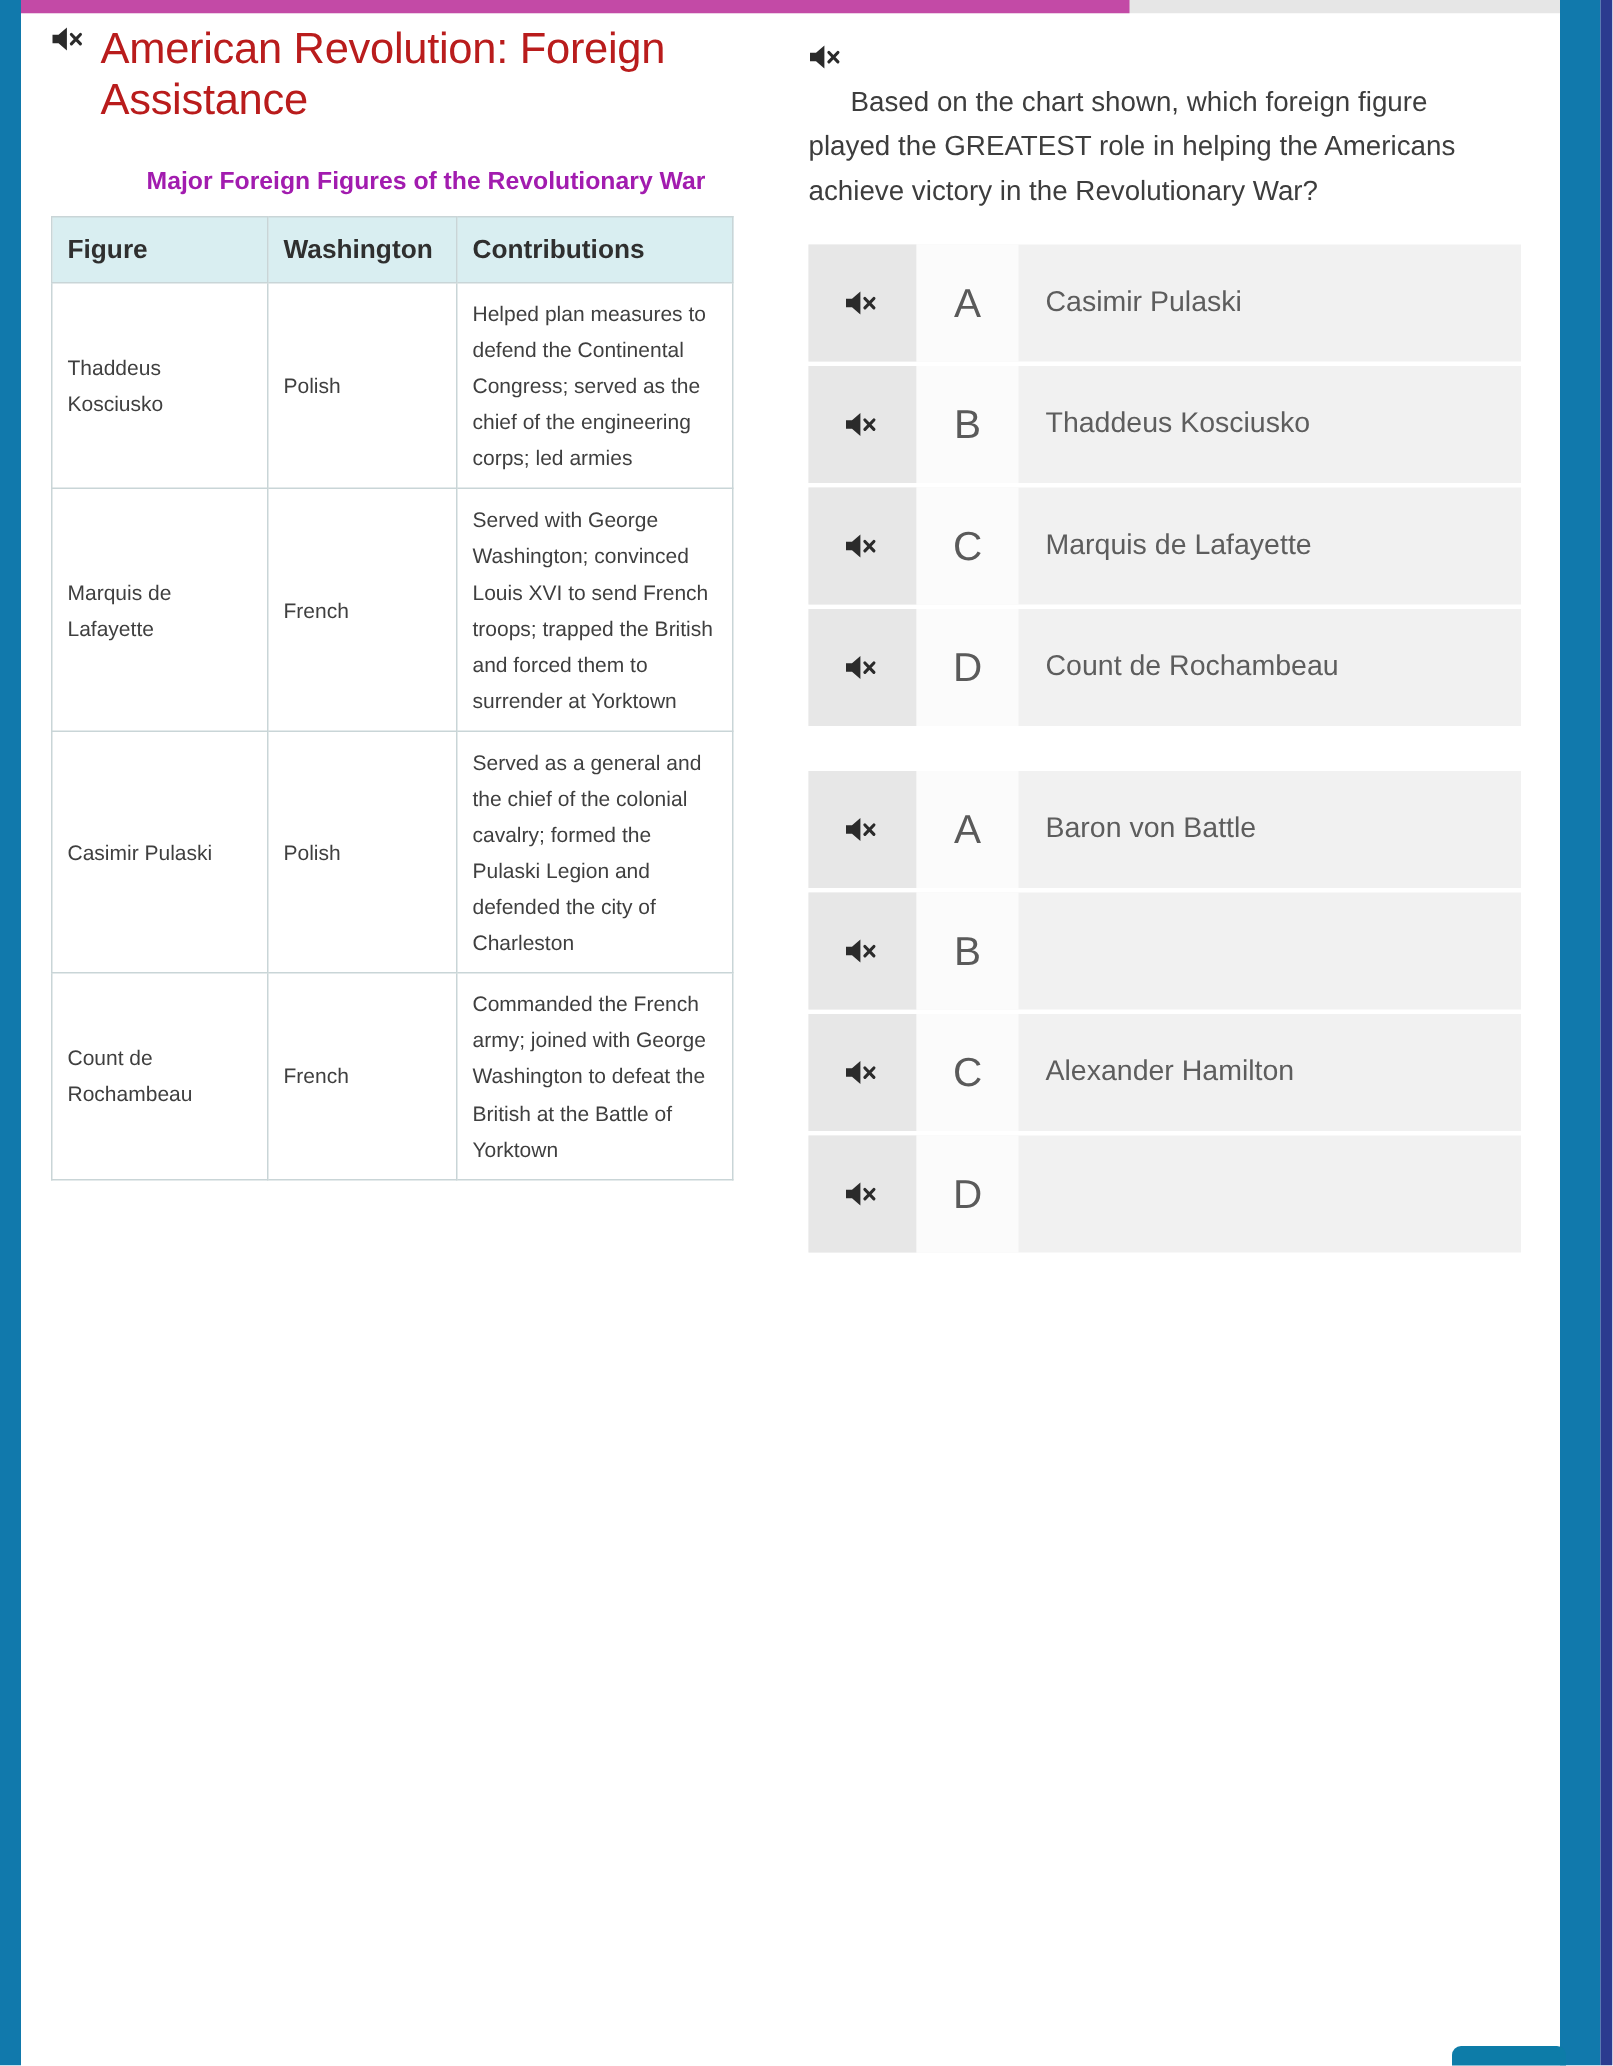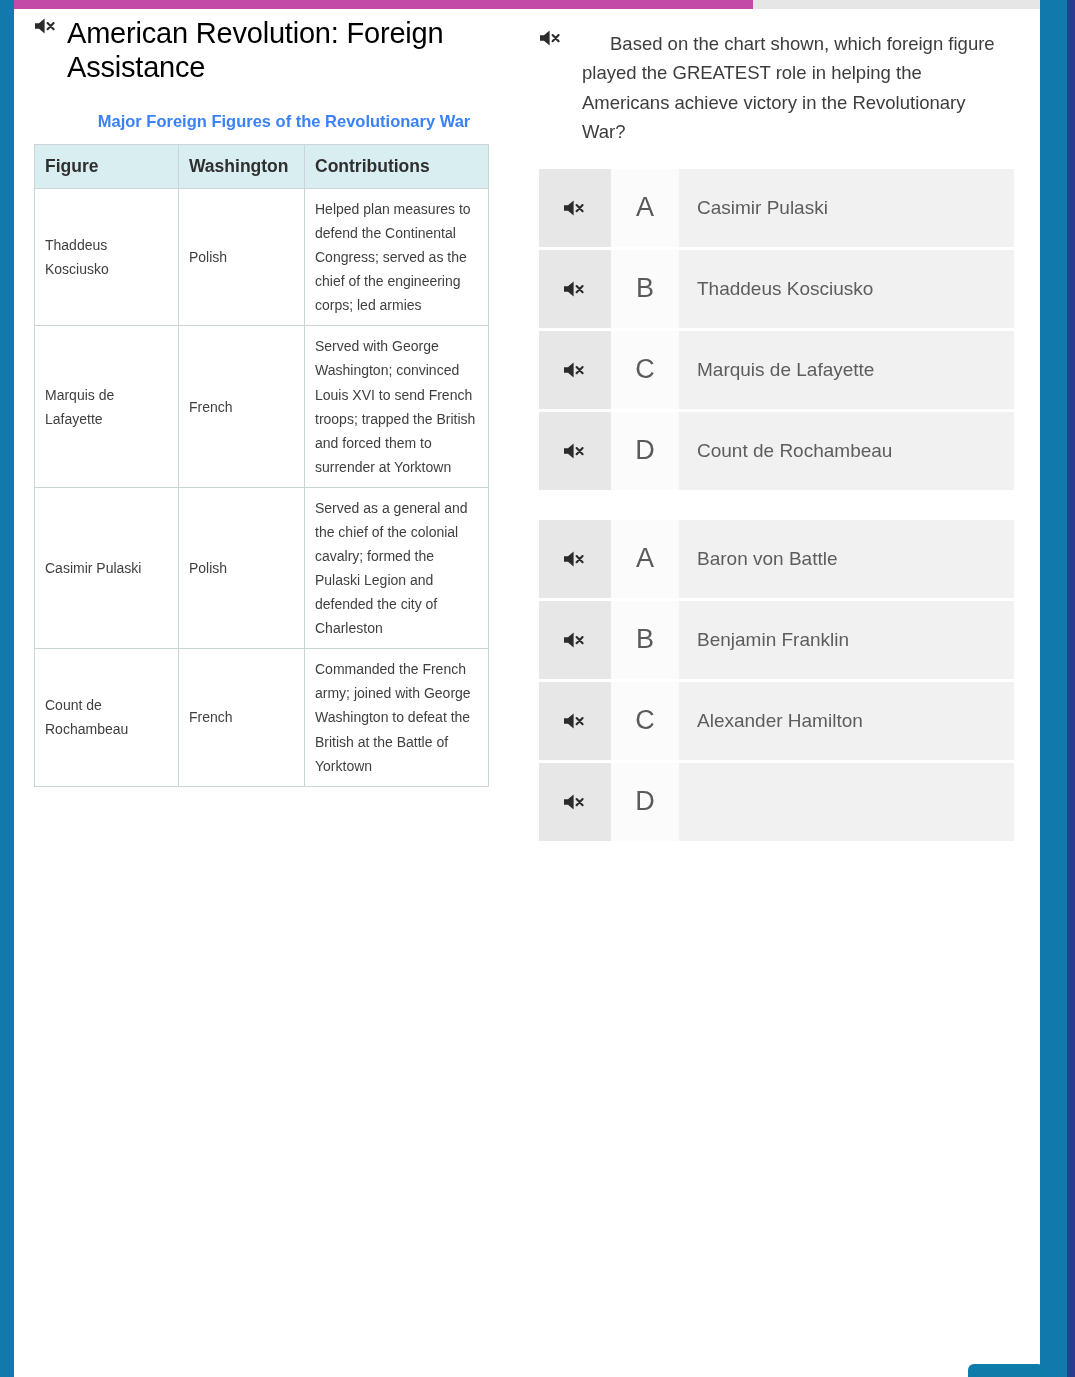--- a/index.html
+++ b/index.html
@@ -75,30 +75,30 @@
     width: 500px;
   }
   #title-row {
     display: flex;
     align-items: flex-start;
     gap: 8px;
   }
   #page-title {
     font-size: 29px;
     line-height: 1.17;
-    color: #000000;
+    color: #b91c1c;
     font-weight: 400;
     letter-spacing: -0.2px;
   }
   #table-caption {
     margin-top: 26px;
     text-align: center;
     font-size: 16.5px;
     font-weight: bold;
-    color: #3b82f6;
+    color: #a21caf;
     line-height: 1.28;
     padding: 0 12px;
   }
   #figures-table {
     margin-top: 12px;
     border-collapse: collapse;
     width: 454px;
     table-layout: fixed;
   }
   #figures-table th,
@@ -128,22 +128,23 @@
   
   #right-col {
     position: absolute;
     left: 525px; top: 20px;
     width: 475px;
   }
   .question-block { margin-bottom: 8px; }
   .q-row {
     display: flex;
     align-items: flex-start;
-    gap: 18px;
+    gap: 6px;
     padding-right: 6px;
+    flex-direction: column;
   }
   .q-text {
     font-size: 18.5px;
     line-height: 1.59;
     color: #3d3d3d;
     text-indent: 28px;
   }
   .options {
     margin-top: 22px;
     display: flex;
@@ -344,21 +345,20 @@
         <div class="option">
           <div class="opt-speaker">
             <span class="spk">
               <svg width="25" height="18" viewBox="0 0 25 18" aria-hidden="true">
                 <path d="M1 6.2 H5 L10.6 1.4 V16.6 L5 11.8 H1 Z" fill="#2b2b2b"></path>
                 <path d="M13.6 6.0 L19.6 12.2 M19.6 6.0 L13.6 12.2" stroke="#2b2b2b" stroke-width="2.1" stroke-linecap="round" fill="none"></path>
               </svg>
             </span>
           </div>
           <div class="opt-letter">B</div>
-          <div class="opt-label">Benjamin Franklin</div>
         </div>
 
         <div class="option">
           <div class="opt-speaker">
             <span class="spk">
               <svg width="25" height="18" viewBox="0 0 25 18" aria-hidden="true">
                 <path d="M1 6.2 H5 L10.6 1.4 V16.6 L5 11.8 H1 Z" fill="#2b2b2b"></path>
                 <path d="M13.6 6.0 L19.6 12.2 M19.6 6.0 L13.6 12.2" stroke="#2b2b2b" stroke-width="2.1" stroke-linecap="round" fill="none"></path>
               </svg>
             </span>

